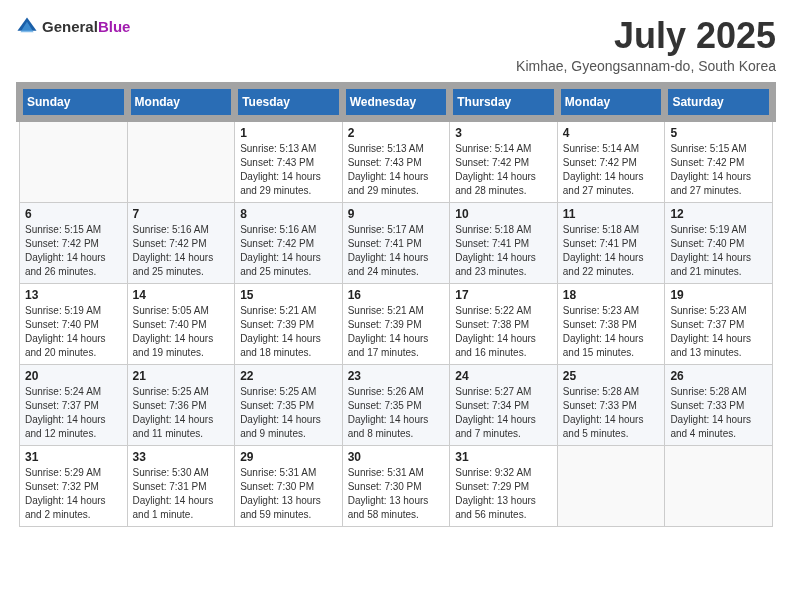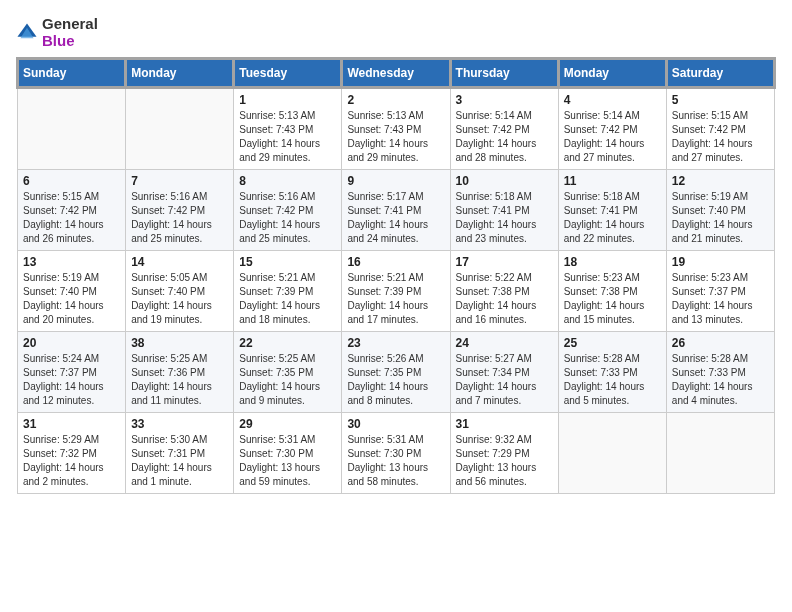--- a/index.html
+++ b/index.html
@@ -16,21 +16,21 @@
       align-items: flex-start;
       margin-bottom: 8px;
     }
     .logo {
       display: flex;
       align-items: center;
       gap: 4px;
     }
     .logo-text {
       display: flex;
-      flex-direction: column;
+      flex-direction: row;
       line-height: 1.1;
     }
     .logo-general {
       font-size: 15px;
       font-weight: bold;
       color: #333;
     }
     .logo-blue {
       font-size: 15px;
       font-weight: bold;
@@ -58,21 +58,21 @@
       width: 100%;
       border-collapse: collapse;
     }
     thead tr th {
       background: #2a6db5;
       color: #fff;
       font-size: 12px;
       font-weight: bold;
       padding: 6px 4px;
       text-align: left;
-      border: 3px solid #a3a3a3;
+      border: 7px solid #a3a3a3;
     }
     tbody tr td {
       border: 1px solid #ccc;
       vertical-align: top;
       padding: 4px 5px;
       width: calc(100% / 7);
       min-height: 80px;
       background: #fff;
     }
     tbody tr:nth-child(even) td {
@@ -101,20 +101,24 @@
   <div class="logo">
     <svg class="logo-icon" viewBox="0 0 30 30" xmlns="http://www.w3.org/2000/svg">
       <polygon points="15,2 28,20 2,20" fill="#1a5fa8"></polygon>
       <polygon points="15,8 24,22 6,22" fill="#4a9de0" opacity="0.7"></polygon>
     </svg>
     <div class="logo-text">
       <span class="logo-general">General</span>
       <span class="logo-blue">Blue</span>
     </div>
   </div>
+  <div class="title-area">
+    <div class="cal-title">July 2025</div>
+    <div class="cal-subtitle">Kimhae, Gyeongsannam-do, South Korea</div>
+  </div>
 </div>
 
 <table>
   <thead>
     <tr id="weekday-header">
         <th>Sunday</th>
         <th>Monday</th>
         <th>Tuesday</th>
         <th>Wednesday</th>
         <th>Thursday</th>
@@ -246,21 +250,21 @@
         </td>
       </tr>
       <tr>
         <td>
           <span class="day-num">20</span>
           <div class="day-detail">Sunrise: 5:24 AM
 Sunset: 7:37 PM
 Daylight: 14 hours and 12 minutes.</div>
         </td>
         <td>
-          <span class="day-num">38</span>
+          <span class="day-num">21</span>
           <div class="day-detail">Sunrise: 5:25 AM
 Sunset: 7:36 PM
 Daylight: 14 hours and 11 minutes.</div>
         </td>
         <td>
           <span class="day-num">22</span>
           <div class="day-detail">Sunrise: 5:25 AM
 Sunset: 7:35 PM
 Daylight: 14 hours and 9 minutes.</div>
         </td>

